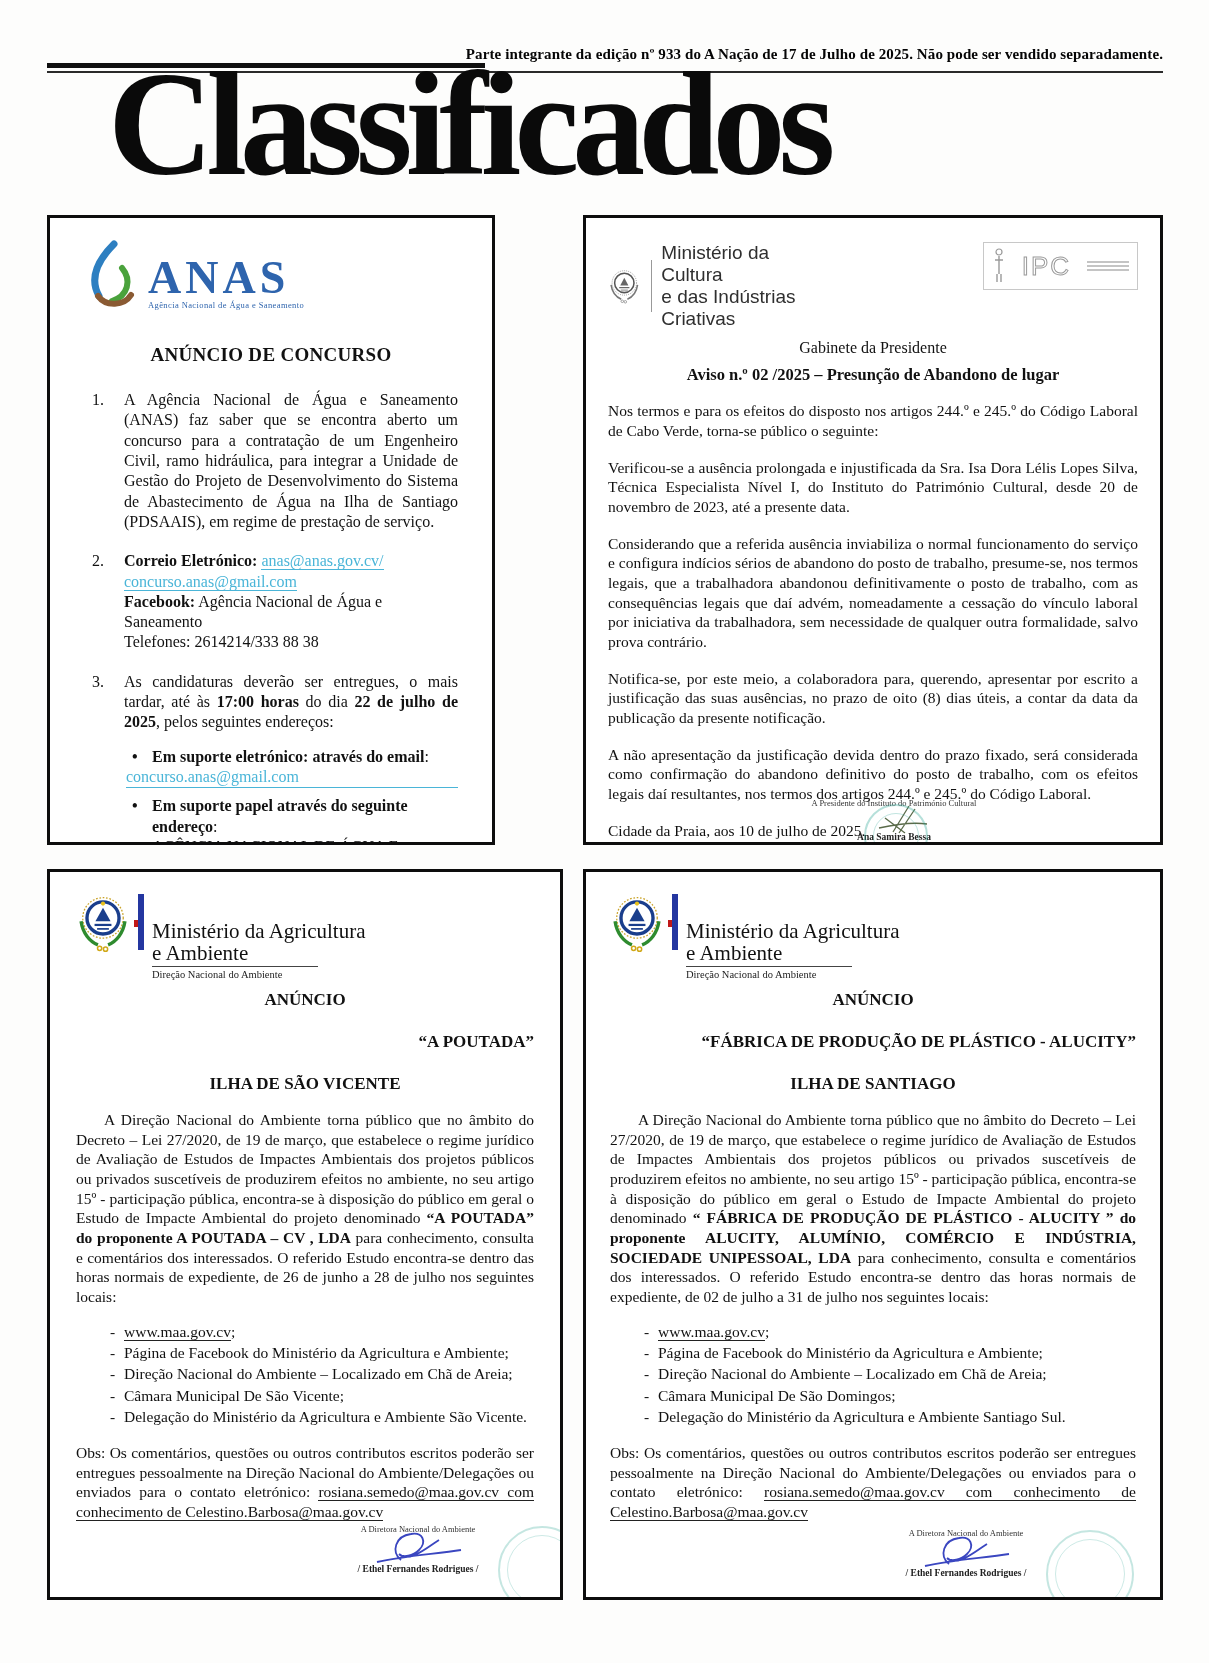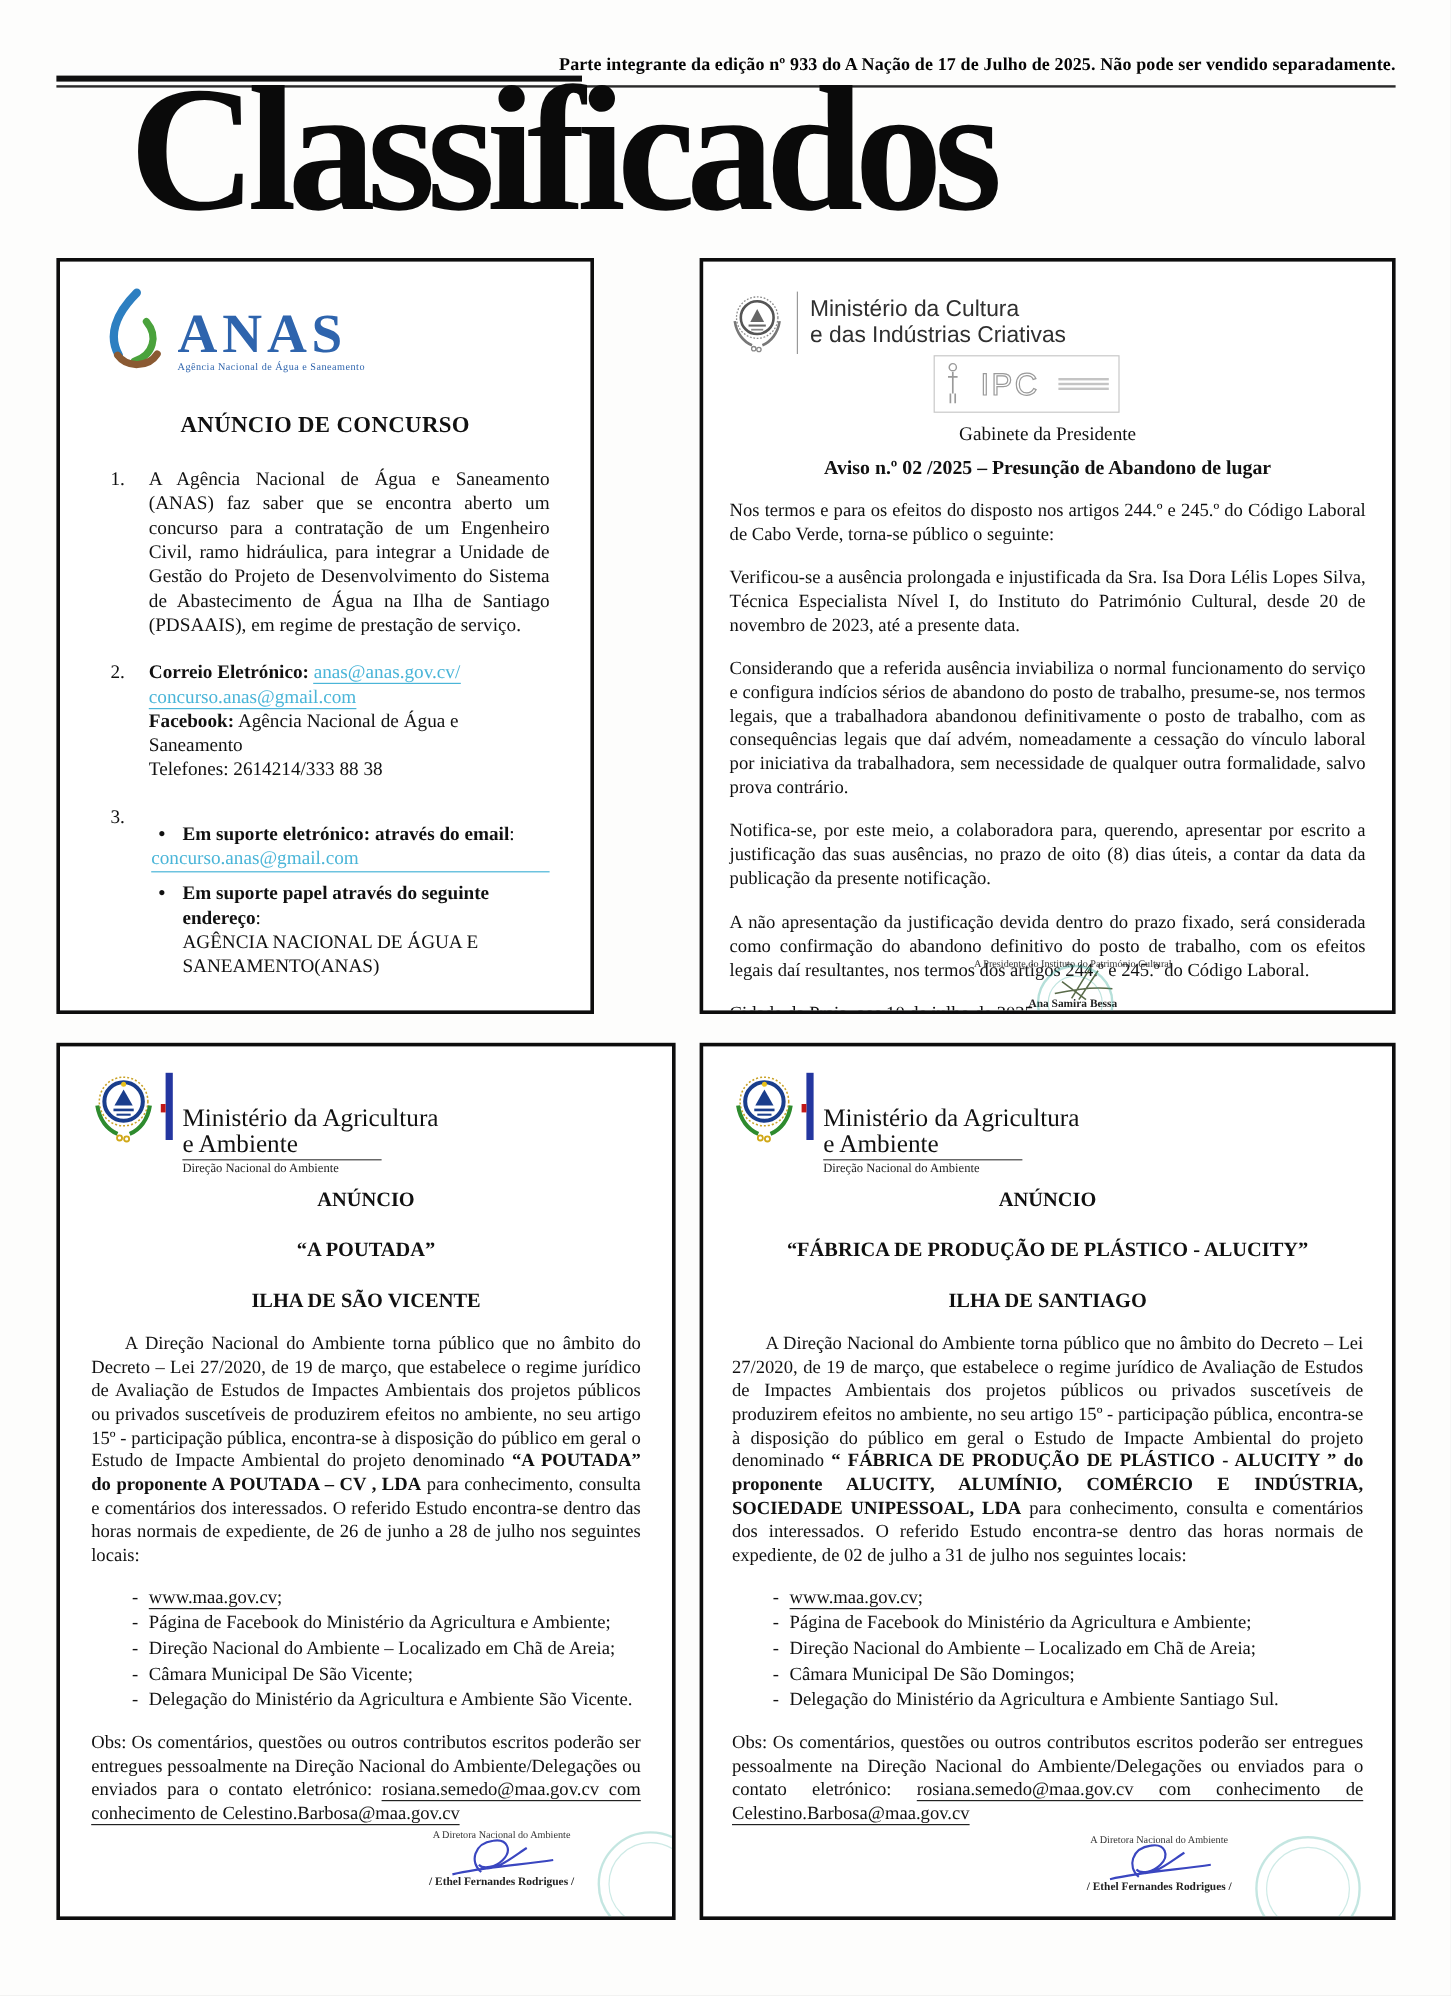--- a/index.html
+++ b/index.html
@@ -39,21 +39,21 @@
   .num-list{list-style:none;margin:0;padding:0;font-size:16px;line-height:1.27;}
   .num-list>li{display:flex;margin-bottom:19px;}
   .num{flex:none;width:32px;padding-left:8px;}
   .li-body{flex:1;}
   .bullets{list-style:none;margin:14px 0 0;padding:0 0 0 2px;}
   .bullets>li{margin-bottom:8px;position:relative;padding-left:26px;}
   .bullets>li::before{content:"•";position:absolute;left:6px;font-weight:bold;}
   .outdent{display:block;margin-left:-26px;}
 
   
-  .cultura-header{display:flex;align-items:flex-start;margin:4px 0 10px;flex-direction:column;}
+  .cultura-header{display:flex;align-items:flex-start;margin:4px 0 10px;}
   .gov-logo{display:flex;align-items:center;gap:10px;}
   .gov-divider{width:1px;height:52px;background:#999;}
   .gov-text{font-family:"Liberation Sans",sans-serif;font-size:19px;line-height:1.15;color:#2f2f2f;}
   .ipc-logo{margin-left:170px;display:flex;align-items:center;gap:16px;border:1px solid #c8c8c8;
             padding:4px 8px;height:48px;box-sizing:border-box;}
   .ipc-letters{font-family:"Liberation Sans",sans-serif;font-size:26px;letter-spacing:2px;
                color:transparent;-webkit-text-stroke:1px #9a9a9a;text-shadow:none;}
   .ipc-sub{display:flex;flex-direction:column;gap:2px;}
   .ipc-sub i{display:block;width:42px;height:2px;background:#c4c4c4;}
   .office-line{font-size:16px;margin:2px 0 8px;}
@@ -70,21 +70,21 @@
   
   .maa-header{display:flex;align-items:flex-start;gap:8px;margin-bottom:2px;}
   .maa-bar{width:6px;height:56px;background:#2436a0;position:relative;margin-top:2px;}
   .maa-bar::after{content:"";position:absolute;left:-4px;top:26px;width:4px;height:7px;background:#c01818;}
   .maa-text{line-height:1.05;}
   .maa-line1{font-size:21px;margin-top:28px;}
   .maa-line2{font-size:21px;display:inline-block;border-bottom:1.5px solid #444;
              padding-right:70px;padding-bottom:2px;}
   .maa-sub{font-size:10.5px;margin-top:2px;color:#222;}
   .maa-heading{font-size:17px;font-weight:bold;margin:10px 0 0;}
-  .maa-project{font-size:17px;font-weight:bold;margin:22px 0 0;}
+  .maa-project{font-size:17px;font-weight:bold;margin:22px 0 0;text-align:right;}
   .maa-island{font-size:17px;font-weight:bold;margin:22px 0 16px;}
   .maa-body{font-size:15.5px;line-height:1.27;margin:0 0 14px;}
   .dash-list{list-style:none;margin:14px 0 16px;padding:0 0 0 34px;font-size:15.5px;line-height:1.37;}
   .dash-list>li{position:relative;padding-left:14px;}
   .dash-list>li::before{content:"-";position:absolute;left:0;}
   .obs{font-size:15.5px;line-height:1.27;margin:14px 0 0;}
   .sig-row{position:relative;height:104px;}
   .maa-sig{position:absolute;text-align:center;width:220px;}
   .box3 .maa-sig{right:6px;top:2px;}
   .box4 .maa-sig{right:60px;top:6px;}
@@ -126,20 +126,21 @@
         <span class="num">2.</span>
         <div class="li-body">
           <div><b>Correio Eletrónico:</b> <a class="cyan">anas@anas.gov.cv/</a> <a class="cyan">concurso.anas@gmail.com</a></div>
           <div><b>Facebook:</b> <span>Agência Nacional de Água e Saneamento</span></div>
           <div>Telefones: 2614214/333 88 38</div>
         </div>
       </li>
       <li>
         <span class="num">3.</span>
         <div class="li-body">
+          <div class="just"><span>As candidaturas deverão ser entregues, o mais tardar, até às </span><b>17:00 horas</b><span> do dia </span><b>22 de julho de 2025</b><span>, pelos seguintes endereços:</span></div>
           <ul class="bullets">
             <li>
               <div><b>Em suporte eletrónico: através do email</b><span>:</span></div>
               <a class="cyan outdent">concurso.anas@gmail.com</a>
             </li>
             <li>
               <div><b>Em suporte papel através do seguinte endereço</b><span>:</span></div>
               <div>AGÊNCIA NACIONAL DE ÁGUA E SANEAMENTO(ANAS)</div>
 
             </li>

